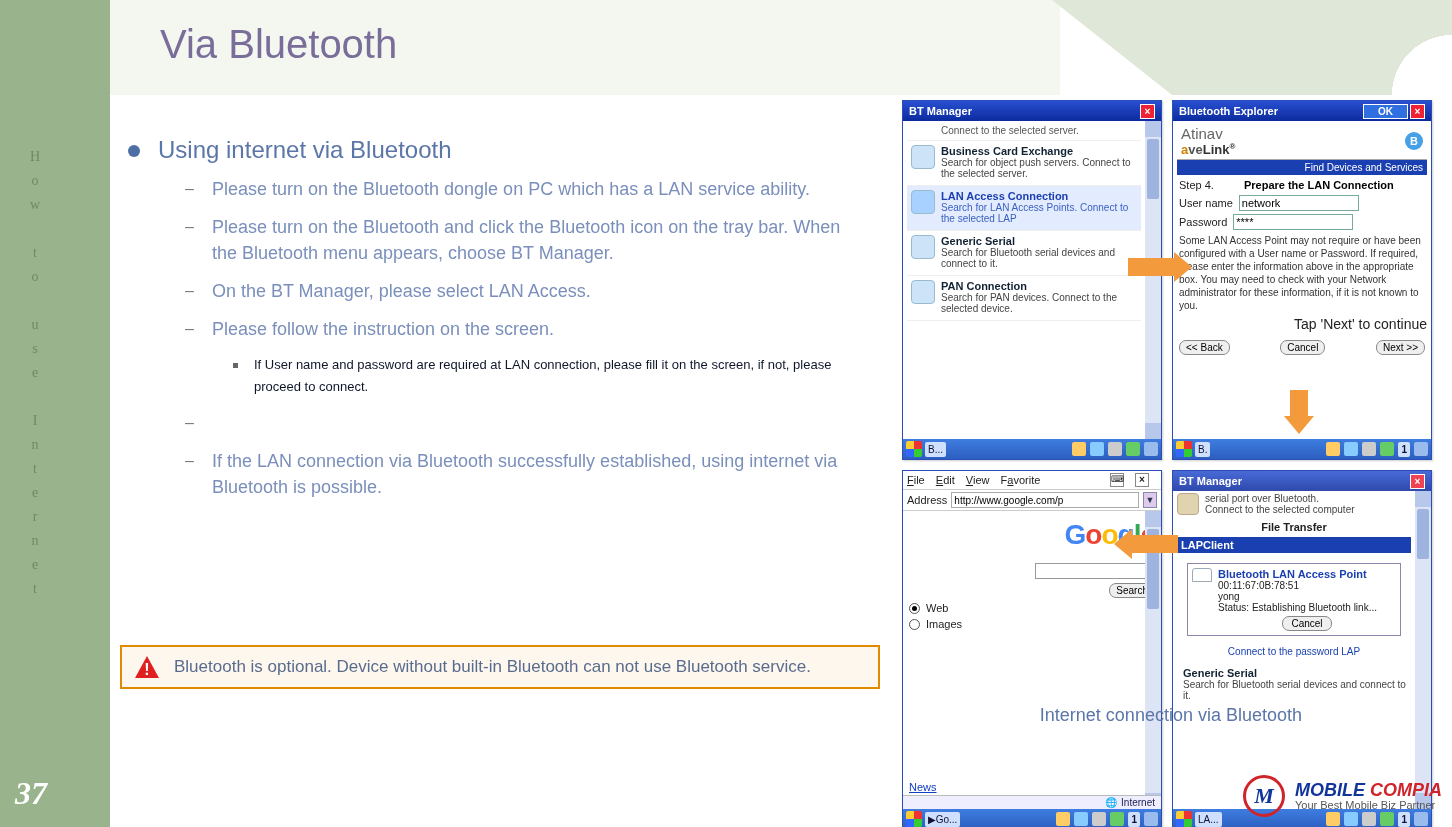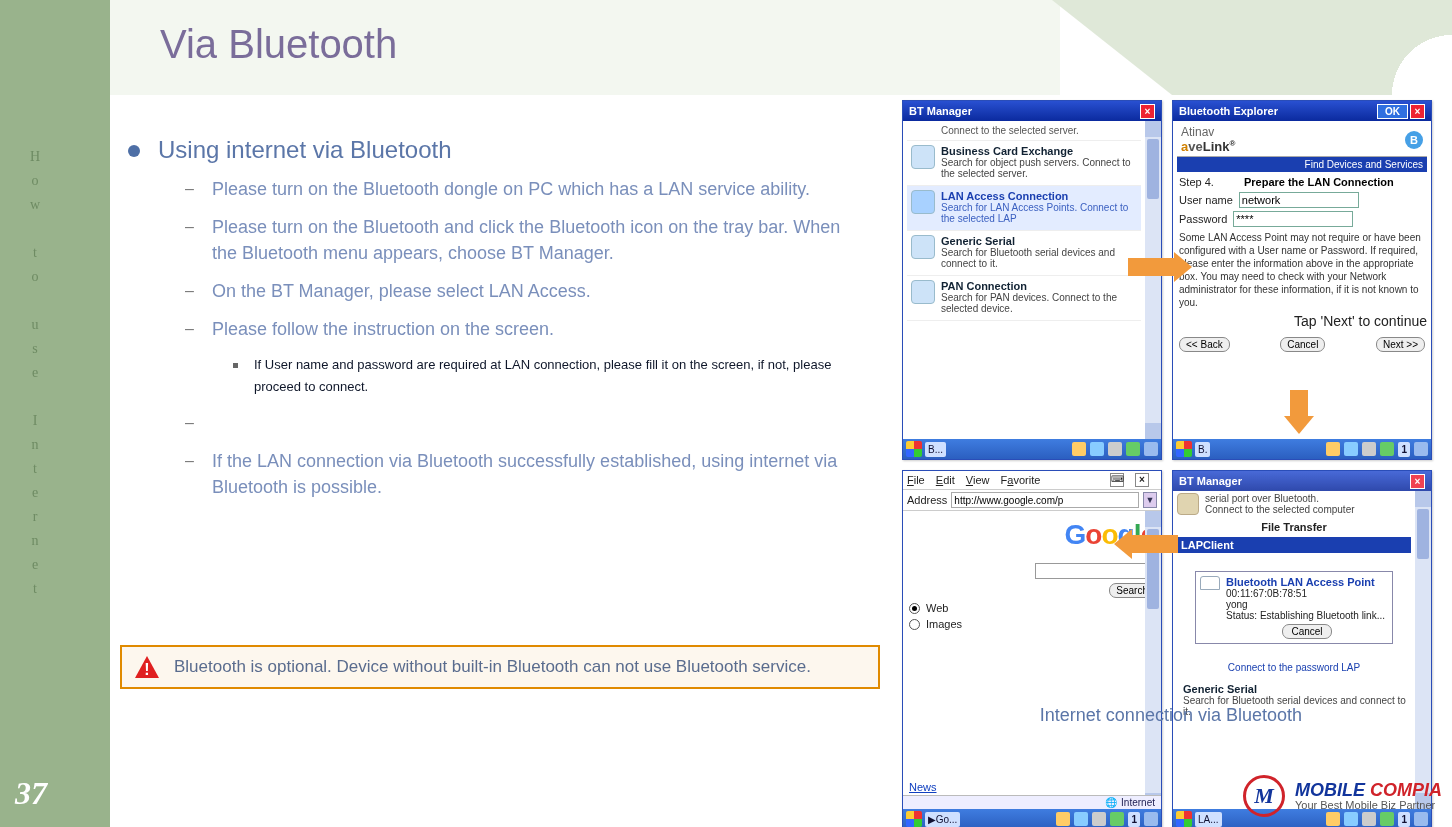--- a/index.html
+++ b/index.html
@@ -81,21 +81,21 @@
     height:20px; background:linear-gradient(#2950d1,#0b2a9e); color:#fff;
     display:flex; align-items:center; padding:0 6px; font-weight:bold; font-size:11px;
     justify-content:space-between;
   }
   .titlebar .tb-btns { display:flex; gap:2px; }
   .tb-x, .tb-ok {
     display:inline-flex; align-items:center; justify-content:center;
     height:15px; font-size:10px; font-weight:bold; border:1px solid #fff;
   }
   .tb-x { width:15px; background:#e23; }
-  .tb-ok { background:#2f6fe0; padding:0 7px; }
+  .tb-ok { background:#2f6fe0; padding:0 14px; }
 
   .pane-body { position:absolute; top:20px; left:0; right:16px; bottom:20px; overflow:hidden; background:#fff; padding:2px 4px; }
   .scrollbar { position:absolute; right:0; top:20px; bottom:20px; width:16px; background:#dce4f5; }
   .scrollbar::before, .scrollbar::after { content:''; position:absolute; left:0; width:16px; height:16px; background:#b8c8ea; }
   .scrollbar::before { top:0; } .scrollbar::after { bottom:0; }
   .thumb { position:absolute; left:2px; right:2px; background:#9fb3e0; border-radius:2px; }
 
   .taskbar { position:absolute; bottom:0; left:0; right:0; height:20px; background:linear-gradient(#3f7de0,#2b5fc0); display:flex; align-items:center; padding:0 3px; gap:3px; }
   .taskbar .start { width:16px; height:16px; background:conic-gradient(#e33 0 25%, #3c3 0 50%, #36f 0 75%, #fc3 0); border-radius:2px; }
   .taskbar .chip { background:#cfe0ff; color:#113; font-size:10px; padding:0 3px; height:15px; border-radius:2px; display:inline-flex; align-items:center; }
@@ -150,21 +150,21 @@
   .gsearch { display:flex; align-items:center; gap:6px; margin:0 6px;justify-content:flex-end; }
   .gsearch input[type=text]{ width:120px; height:16px; border:1px solid #999; }
   .radio { font-size:11px; margin:4px 6px; display:flex; align-items:center; gap:6px; }
   .radio .r { width:11px; height:11px; border:1px solid #555; border-radius:50%; display:inline-flex; align-items:center; justify-content:center; }
   .radio .r.sel::after { content:''; width:5px; height:5px; border-radius:50%; background:#000; }
   .glinks { position:absolute; bottom:24px; left:6px; font-size:11px; }
   .glinks a { color:#1040c0; text-decoration:underline; display:block; }
   .ie-status { position:absolute; bottom:20px; right:0; left:0; border-top:1px solid #bbb; font-size:10px; text-align:right; padding:1px 6px; background:#eef; color:#225; }
 
   .lap-highlight { background:#1a3fb0; color:#fff; font-weight:bold; padding:2px 4px; font-size:11px; }
-  .ap-box { border:1px solid #88a; margin:18px; padding:4px 4px 4px 30px; position:relative; font-size:10px; }
+  .ap-box { border:1px solid #88a; margin:10px; padding:4px 4px 4px 30px; position:relative; font-size:10px; }
   .ap-box .apic { position:absolute; left:4px; top:4px; width:20px; height:14px; border:1px solid #9ab; border-radius:3px 3px 0 0; }
   .ap-box .aptitle { color:#1a3fb0; font-weight:bold; font-size:11px; }
   .ap-box .cancel { display:block; margin:3px auto 0; width:50px; }
   .connline { font-size:10px; color:#1a40b0; text-align:center; }
 
   .figure-caption {
     position:absolute; right:150px; top:705px; color:#5b76a8; font-size:18px;
   }
 
   
@@ -318,21 +318,21 @@
     <div class="titlebar">
       <span>Bluetooth Explorer</span>
       <span class="tb-btns">
         <span class="tb-ok">OK</span>
         <span class="tb-x">×</span>
       </span>
     </div>
     <div class="pane-body" style="right:0">
       <div class="ave-header">
         <div>
-          <div style="font-size:12px;color:#666">Atinav</div>
+          <div style="font-size:15px;color:#666">Atinav</div>
           <span class="ave-logo"><span class="a">a</span><span class="ve">ve</span><span class="link">Link</span><sup style="font-size:8px">®</sup></span>
         </div>
         <span class="bt-round">B</span>
       </div>
       <div class="subbar">Find Devices and Services</div>
       <div class="step"><span>Step 4.</span> <b>Prepare the LAN Connection</b></div>
       <div class="frow">
         <span>User name</span>
         <input type="text" value="network" style="">
       </div>

